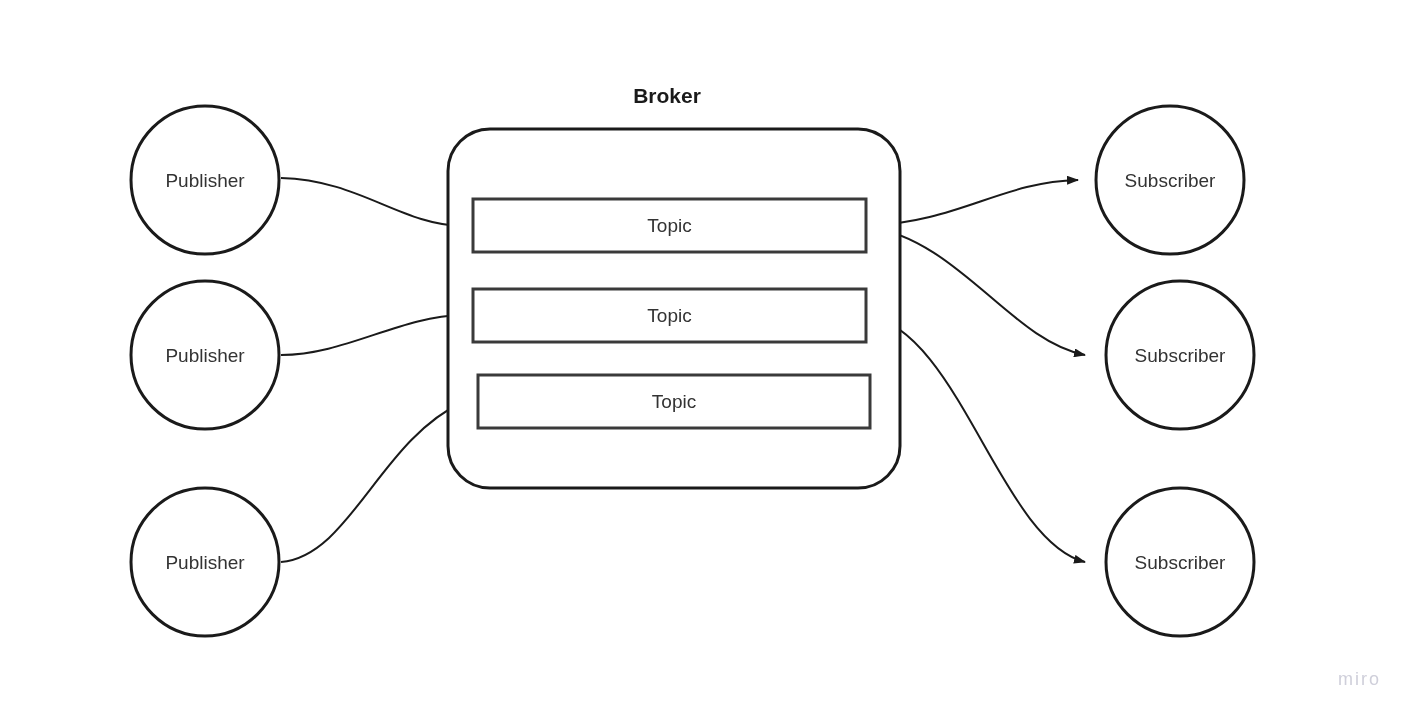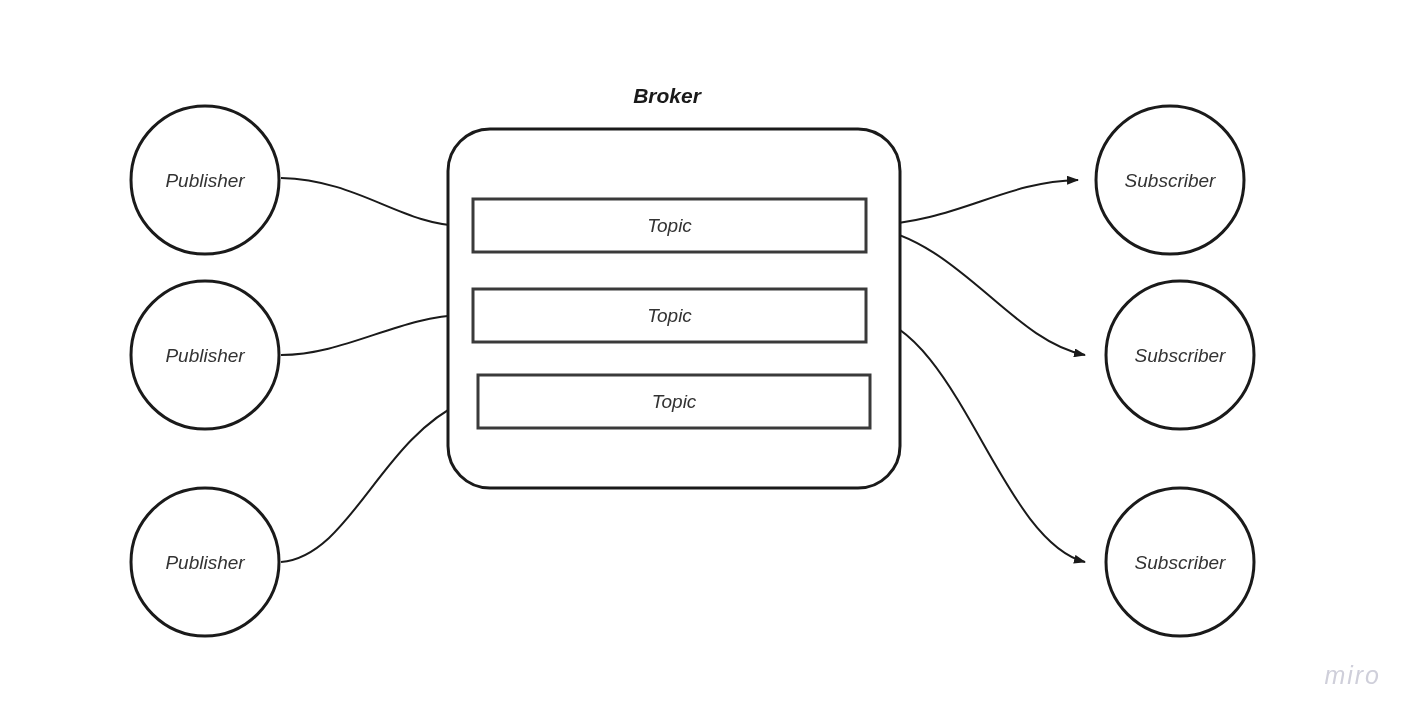--- a/index.html
+++ b/index.html
@@ -9,21 +9,20 @@
   }
   body {
     font-family: "Liberation Sans", sans-serif;
   }
   #canvas {
     position: relative;
     width: 1403px;
     height: 712px;
     background: #ffffff;
     overflow: hidden;
-    font-style: italic;
   }
   #diagram-svg {
     position: absolute;
     left: 0;
     top: 0;
     width: 1403px;
     height: 712px;
   }
   .node-circle {
     fill: #ffffff;
@@ -65,21 +64,21 @@
   .edge-path {
     fill: none;
     stroke: #1a1a1a;
     stroke-width: 2;
   }
   .watermark {
     position: absolute;
     right: 22px;
     bottom: 22px;
     font-family: "Liberation Sans", sans-serif;
-    font-size: 25px;
+    font-size: 18px;
     letter-spacing: 2px;
     color: #cfcfda;
     user-select: none;
   }
 </style>
 </head>
 <body>
 
 <div id="canvas">
 

